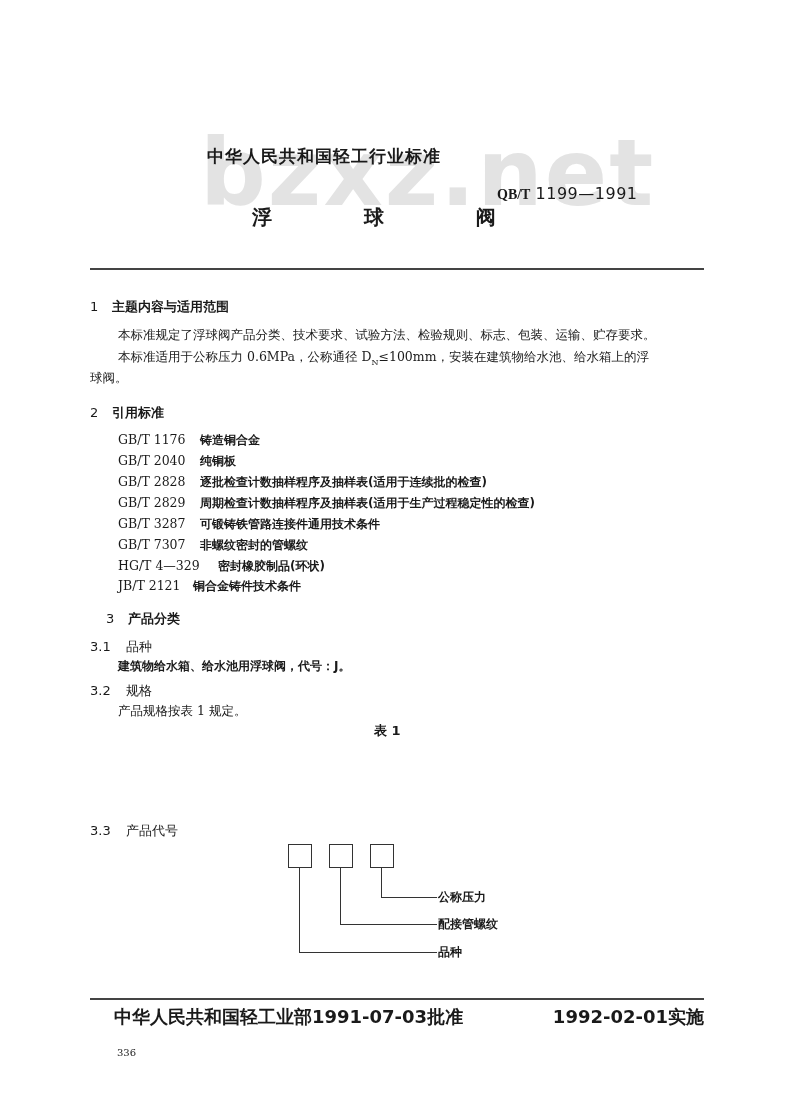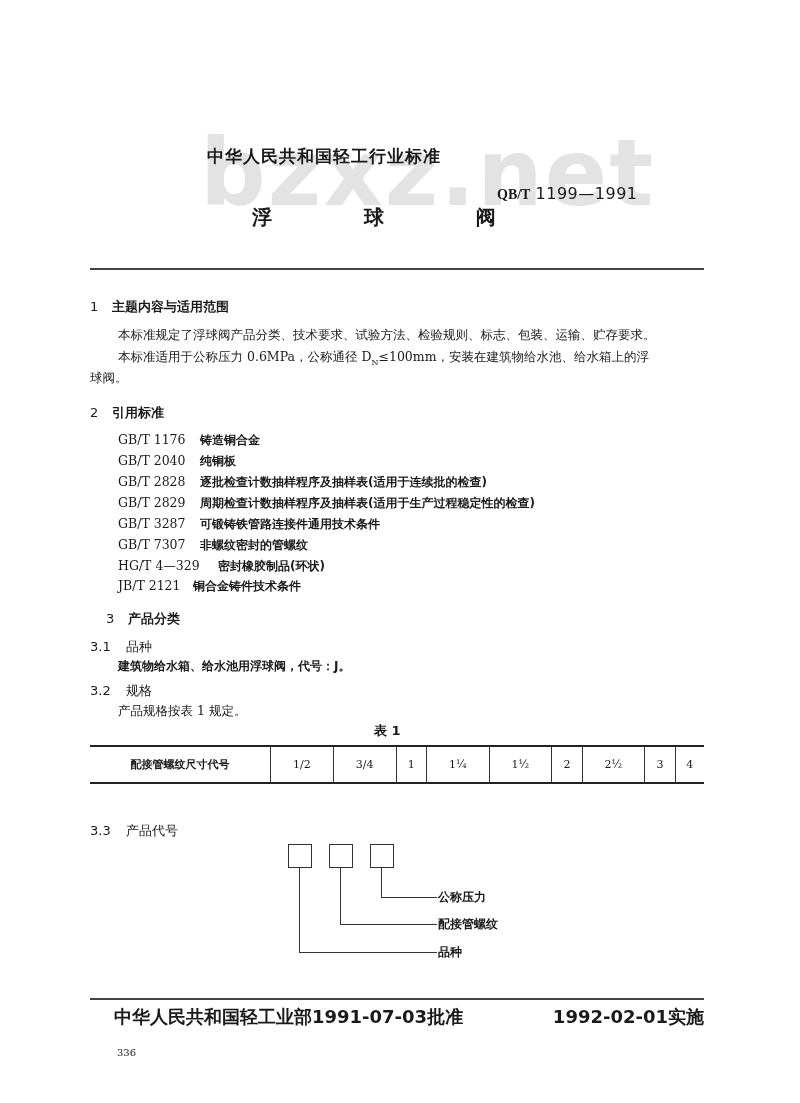--- a/index.html
+++ b/index.html
@@ -81,32 +81,20 @@
 <div class="abs p lbl" style="left:118px; top:656px;">建筑物给水箱、给水池用浮球阀，代号：J。</div>
 <div class="abs h1" style="top:682px;">
   <span class="n" style="width:36px">3.2</span><span style="font-weight:normal">规格</span>
 </div>
 <div class="abs p" style="left:118px; top:700px;">产品规格按表 1 规定。</div>
 
 <div class="abs" style="left:374px; top:722px; font-size:13px; font-weight:bold; font-family:'DejaVu Sans',sans-serif;">表 1</div>
 
 <table class="t1">
   <tbody>
-  <tr>
-    <td>配接管螺纹尺寸代号</td>
-    <td>1/2</td>
-    <td>3/4</td>
-    <td>1</td>
-    <td>1¼</td>
-    <td>1½</td>
-    <td>2</td>
-    <td>2½</td>
-    <td>3</td>
-    <td>4</td>
-  </tr>
 </tbody>
   </table>
 
 <div class="abs h1" style="top:822px;">
   <span class="n" style="width:36px">3.3</span><span style="font-weight:normal">产品代号</span>
 </div>
 
 <div class="abs box" style="left:288px; top:844px;"></div>
 <div class="abs box" style="left:329px; top:844px;"></div>
 <div class="abs box" style="left:370px; top:844px;"></div>

